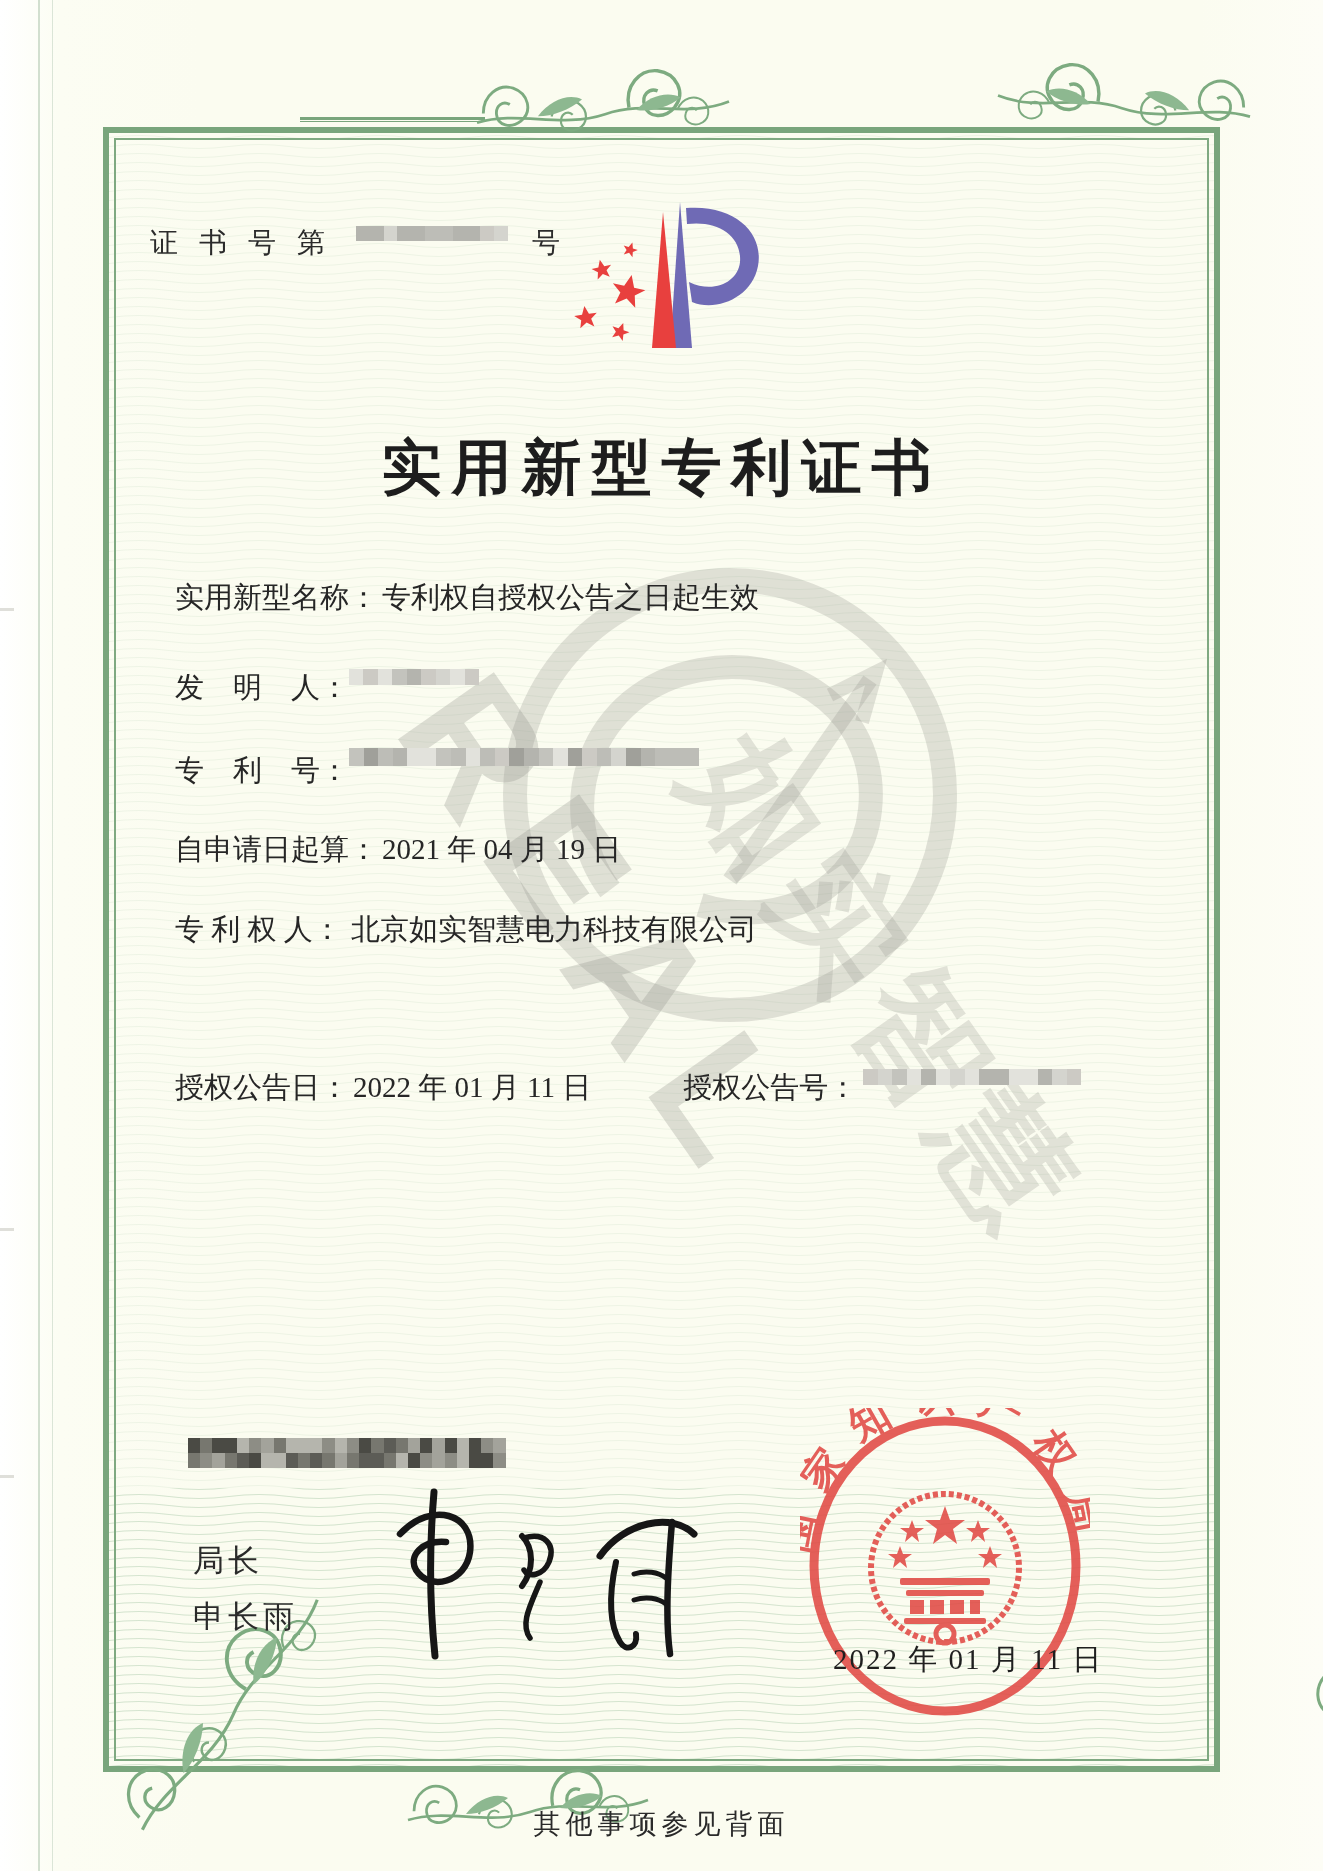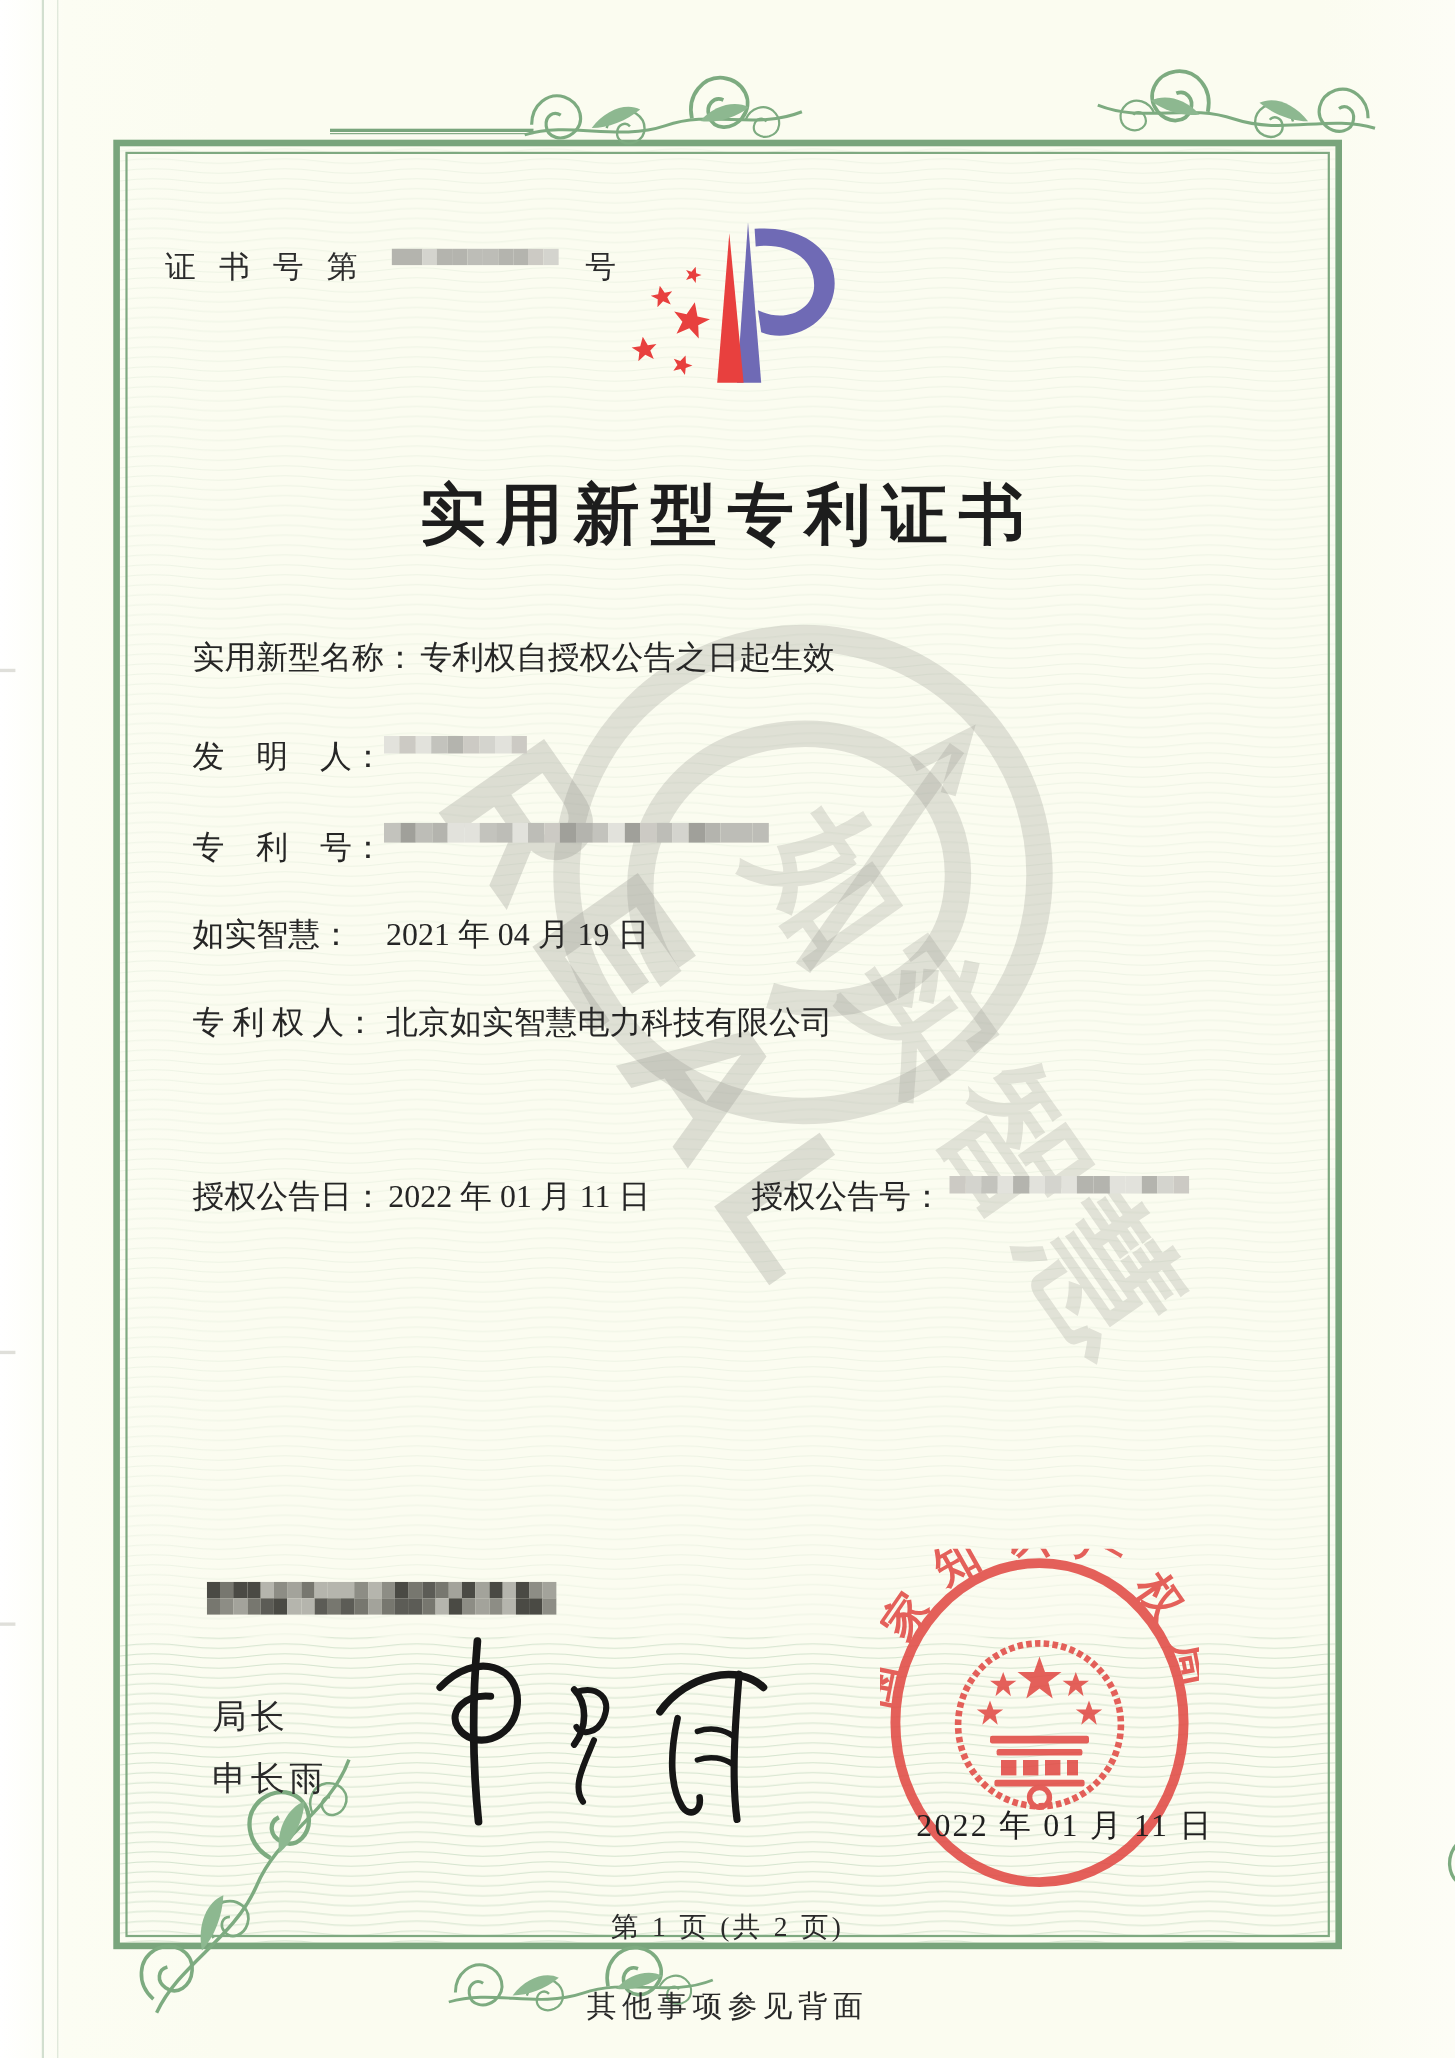--- a/index.html
+++ b/index.html
@@ -161,21 +161,21 @@
   <div class="abs row" style="top:578px;">
     <span class="lbl">实用新型名称：</span><span class="val">专利权自授权公告之日起生效</span>
   </div>
   <div class="abs row" style="top:668px;">
     <span class="lbl">发　明　人：</span><span class="redact" id="redact-inventor" style="width:130px;height:32px;"><span class="c" style="width: 14.4444px; height: 16px; background: rgb(226, 226, 220);"></span><span class="c" style="width: 14.4444px; height: 16px; background: rgb(204, 202, 196);"></span><span class="c" style="width: 14.4444px; height: 16px; background: rgb(226, 226, 220);"></span><span class="c" style="width: 14.4444px; height: 16px; background: rgb(195, 195, 189);"></span><span class="c" style="width: 14.4444px; height: 16px; background: rgb(180, 180, 174);"></span><span class="c" style="width: 14.4444px; height: 16px; background: rgb(204, 202, 196);"></span><span class="c" style="width: 14.4444px; height: 16px; background: rgb(212, 212, 206);"></span><span class="c" style="width: 14.4444px; height: 16px; background: rgb(226, 226, 220);"></span><span class="c" style="width: 14.4444px; height: 16px; background: rgb(204, 202, 196);"></span><span class="c" style="width: 14.4444px; height: 16px; background: rgb(189, 189, 183);"></span></span>
   </div>
   <div class="abs row" style="top:748px;">
     <span class="lbl">专　利　号：</span><span class="redact" id="redact-patentno" style="width:350px;height:36px;"><span class="c" style="width: 14.5833px; height: 18px; background: rgb(195, 195, 189);"></span><span class="c" style="width: 14.5833px; height: 18px; background: rgb(160, 160, 154);"></span><span class="c" style="width: 14.5833px; height: 18px; background: rgb(189, 189, 183);"></span><span class="c" style="width: 14.5833px; height: 18px; background: rgb(180, 180, 174);"></span><span class="c" style="width: 14.5833px; height: 18px; background: rgb(226, 226, 220);"></span><span class="c" style="width: 14.5833px; height: 18px; background: rgb(226, 226, 220);"></span><span class="c" style="width: 14.5833px; height: 18px; background: rgb(195, 195, 189);"></span><span class="c" style="width: 14.5833px; height: 18px; background: rgb(189, 189, 183);"></span><span class="c" style="width: 14.5833px; height: 18px; background: rgb(226, 226, 220);"></span><span class="c" style="width: 14.5833px; height: 18px; background: rgb(189, 189, 183);"></span><span class="c" style="width: 14.5833px; height: 18px; background: rgb(204, 202, 196);"></span><span class="c" style="width: 14.5833px; height: 18px; background: rgb(160, 160, 154);"></span><span class="c" style="width: 14.5833px; height: 18px; background: rgb(180, 180, 174);"></span><span class="c" style="width: 14.5833px; height: 18px; background: rgb(195, 195, 189);"></span><span class="c" style="width: 14.5833px; height: 18px; background: rgb(226, 226, 220);"></span><span class="c" style="width: 14.5833px; height: 18px; background: rgb(160, 160, 154);"></span><span class="c" style="width: 14.5833px; height: 18px; background: rgb(204, 202, 196);"></span><span class="c" style="width: 14.5833px; height: 18px; background: rgb(189, 189, 183);"></span><span class="c" style="width: 14.5833px; height: 18px; background: rgb(212, 212, 206);"></span><span class="c" style="width: 14.5833px; height: 18px; background: rgb(160, 160, 154);"></span><span class="c" style="width: 14.5833px; height: 18px; background: rgb(180, 180, 174);"></span><span class="c" style="width: 14.5833px; height: 18px; background: rgb(189, 189, 183);"></span><span class="c" style="width: 14.5833px; height: 18px; background: rgb(189, 189, 183);"></span><span class="c" style="width: 14.5833px; height: 18px; background: rgb(189, 189, 183);"></span><span class="c" style="width: 14.5833px; height: 18px; background: rgb(180, 180, 174);"></span></span>
   </div>
   <div class="abs row" style="top:830px;">
-    <span class="lbl">如实智慧：</span><span class="val">2021 年 04 月 19 日</span>
+    <span class="lbl">自申请日起算：</span><span class="val">2021 年 04 月 19 日</span>
   </div>
   <div class="abs row" style="top:910px;">
     <span class="lbl">专 利 权 人：</span><span class="val">北京如实智慧电力科技有限公司</span>
   </div>
   <div class="abs row" style="top:1068px;">
     <span class="lbl">授权公告日：</span><span class="val">2022 年 01 月 11 日</span><span class="grant2">授权公告号：</span><span class="redact" id="redact-grantno" style="width:218px;height:32px;margin-left:6px;"><span class="c" style="width: 14.5333px; height: 16px; background: rgb(204, 202, 196);"></span><span class="c" style="width: 14.5333px; height: 16px; background: rgb(212, 212, 206);"></span><span class="c" style="width: 14.5333px; height: 16px; background: rgb(195, 195, 189);"></span><span class="c" style="width: 14.5333px; height: 16px; background: rgb(226, 226, 220);"></span><span class="c" style="width: 14.5333px; height: 16px; background: rgb(180, 180, 174);"></span><span class="c" style="width: 14.5333px; height: 16px; background: rgb(226, 226, 220);"></span><span class="c" style="width: 14.5333px; height: 16px; background: rgb(212, 212, 206);"></span><span class="c" style="width: 14.5333px; height: 16px; background: rgb(226, 226, 220);"></span><span class="c" style="width: 14.5333px; height: 16px; background: rgb(180, 180, 174);"></span><span class="c" style="width: 14.5333px; height: 16px; background: rgb(180, 180, 174);"></span><span class="c" style="width: 14.5333px; height: 16px; background: rgb(226, 226, 220);"></span><span class="c" style="width: 14.5333px; height: 16px; background: rgb(226, 226, 220);"></span><span class="c" style="width: 14.5333px; height: 16px; background: rgb(180, 180, 174);"></span><span class="c" style="width: 14.5333px; height: 16px; background: rgb(212, 212, 206);"></span><span class="c" style="width: 14.5333px; height: 16px; background: rgb(204, 202, 196);"></span><span class="c" style="width: 14.5333px; height: 16px; background: rgb(204, 202, 196);"></span></span>
   </div>
 
 
   <div class="abs redact" id="redact-barcode" style="left:188px;top:1438px;width:318px;height:30px;"><span class="c" style="width: 12.2308px; height: 15px; background: rgb(74, 74, 68);"></span><span class="c" style="width: 12.2308px; height: 15px; background: rgb(119, 119, 111);"></span><span class="c" style="width: 12.2308px; height: 15px; background: rgb(74, 74, 68);"></span><span class="c" style="width: 12.2308px; height: 15px; background: rgb(74, 74, 68);"></span><span class="c" style="width: 12.2308px; height: 15px; background: rgb(181, 181, 173);"></span><span class="c" style="width: 12.2308px; height: 15px; background: rgb(141, 141, 133);"></span><span class="c" style="width: 12.2308px; height: 15px; background: rgb(163, 163, 155);"></span><span class="c" style="width: 12.2308px; height: 15px; background: rgb(119, 119, 111);"></span><span class="c" style="width: 12.2308px; height: 15px; background: rgb(181, 181, 173);"></span><span class="c" style="width: 12.2308px; height: 15px; background: rgb(181, 181, 173);"></span><span class="c" style="width: 12.2308px; height: 15px; background: rgb(181, 181, 173);"></span><span class="c" style="width: 12.2308px; height: 15px; background: rgb(141, 141, 133);"></span><span class="c" style="width: 12.2308px; height: 15px; background: rgb(181, 181, 173);"></span><span class="c" style="width: 12.2308px; height: 15px; background: rgb(141, 141, 133);"></span><span class="c" style="width: 12.2308px; height: 15px; background: rgb(74, 74, 68);"></span><span class="c" style="width: 12.2308px; height: 15px; background: rgb(119, 119, 111);"></span><span class="c" style="width: 12.2308px; height: 15px; background: rgb(92, 92, 86);"></span><span class="c" style="width: 12.2308px; height: 15px; background: rgb(119, 119, 111);"></span><span class="c" style="width: 12.2308px; height: 15px; background: rgb(163, 163, 155);"></span><span class="c" style="width: 12.2308px; height: 15px; background: rgb(74, 74, 68);"></span><span class="c" style="width: 12.2308px; height: 15px; background: rgb(163, 163, 155);"></span><span class="c" style="width: 12.2308px; height: 15px; background: rgb(74, 74, 68);"></span><span class="c" style="width: 12.2308px; height: 15px; background: rgb(181, 181, 173);"></span><span class="c" style="width: 12.2308px; height: 15px; background: rgb(74, 74, 68);"></span><span class="c" style="width: 12.2308px; height: 15px; background: rgb(141, 141, 133);"></span><span class="c" style="width: 12.2308px; height: 15px; background: rgb(163, 163, 155);"></span><span class="c" style="width: 12.2308px; height: 15px; background: rgb(119, 119, 111);"></span><span class="c" style="width: 12.2308px; height: 15px; background: rgb(141, 141, 133);"></span><span class="c" style="width: 12.2308px; height: 15px; background: rgb(163, 163, 155);"></span><span class="c" style="width: 12.2308px; height: 15px; background: rgb(119, 119, 111);"></span><span class="c" style="width: 12.2308px; height: 15px; background: rgb(92, 92, 86);"></span><span class="c" style="width: 12.2308px; height: 15px; background: rgb(74, 74, 68);"></span><span class="c" style="width: 12.2308px; height: 15px; background: rgb(181, 181, 173);"></span><span class="c" style="width: 12.2308px; height: 15px; background: rgb(181, 181, 173);"></span><span class="c" style="width: 12.2308px; height: 15px; background: rgb(92, 92, 86);"></span><span class="c" style="width: 12.2308px; height: 15px; background: rgb(119, 119, 111);"></span><span class="c" style="width: 12.2308px; height: 15px; background: rgb(92, 92, 86);"></span><span class="c" style="width: 12.2308px; height: 15px; background: rgb(119, 119, 111);"></span><span class="c" style="width: 12.2308px; height: 15px; background: rgb(163, 163, 155);"></span><span class="c" style="width: 12.2308px; height: 15px; background: rgb(119, 119, 111);"></span><span class="c" style="width: 12.2308px; height: 15px; background: rgb(92, 92, 86);"></span><span class="c" style="width: 12.2308px; height: 15px; background: rgb(92, 92, 86);"></span><span class="c" style="width: 12.2308px; height: 15px; background: rgb(119, 119, 111);"></span><span class="c" style="width: 12.2308px; height: 15px; background: rgb(181, 181, 173);"></span><span class="c" style="width: 12.2308px; height: 15px; background: rgb(74, 74, 68);"></span><span class="c" style="width: 12.2308px; height: 15px; background: rgb(141, 141, 133);"></span><span class="c" style="width: 12.2308px; height: 15px; background: rgb(163, 163, 155);"></span><span class="c" style="width: 12.2308px; height: 15px; background: rgb(141, 141, 133);"></span><span class="c" style="width: 12.2308px; height: 15px; background: rgb(181, 181, 173);"></span><span class="c" style="width: 12.2308px; height: 15px; background: rgb(74, 74, 68);"></span><span class="c" style="width: 12.2308px; height: 15px; background: rgb(74, 74, 68);"></span><span class="c" style="width: 12.2308px; height: 15px; background: rgb(141, 141, 133);"></span></div>
@@ -222,16 +222,15 @@
         <rect x="130" y="192" width="14" height="14"></rect>
         <rect x="150" y="192" width="14" height="14"></rect>
         <rect x="170" y="192" width="10" height="14"></rect>
         <rect x="104" y="210" width="82" height="6" rx="2"></rect>
         <circle cx="145" cy="226" r="9" fill="none" stroke="#e14a45" stroke-width="5"></circle>
       </g>
     </g>
   </svg>
   <div class="abs sealdate">2022 年 01 月 11 日</div>
 
-  <div class="abs pageinfo">第 1 页 (共 2 页)</div>
   <div class="abs backnote">其他事项参见背面</div>
 
 </div>
 
 </body></html>

